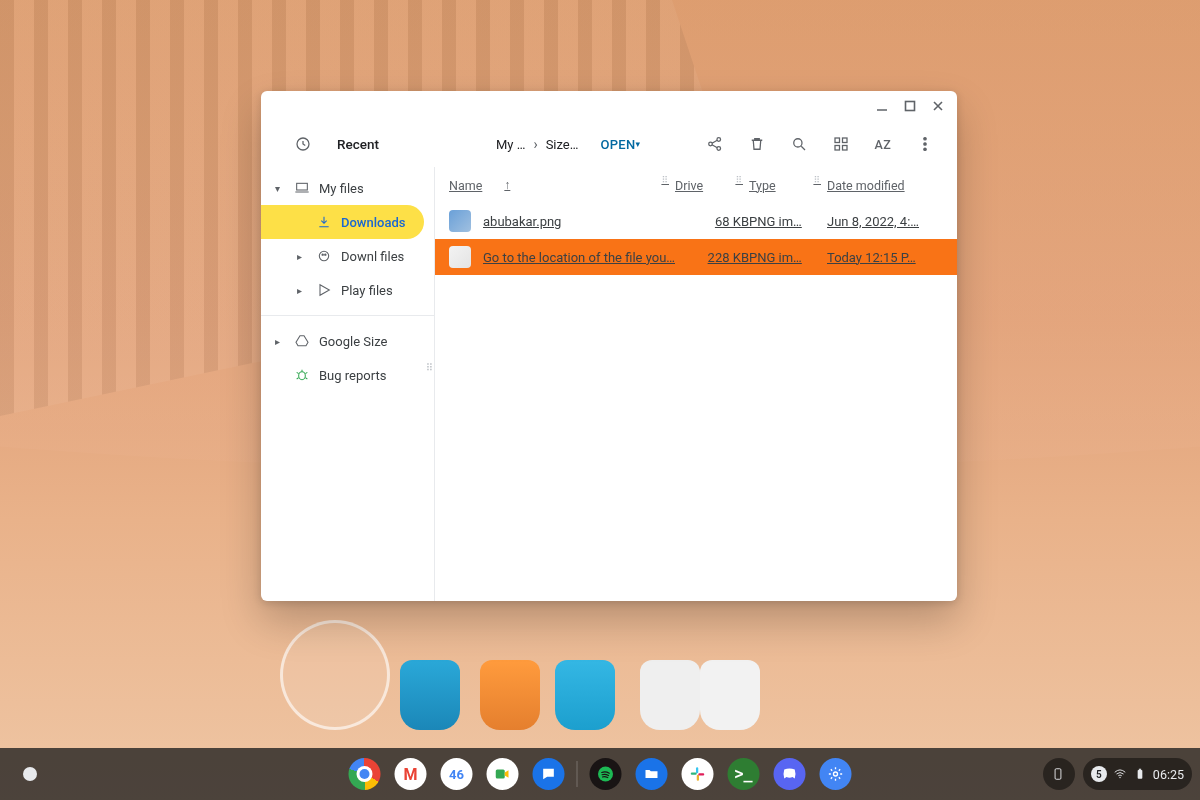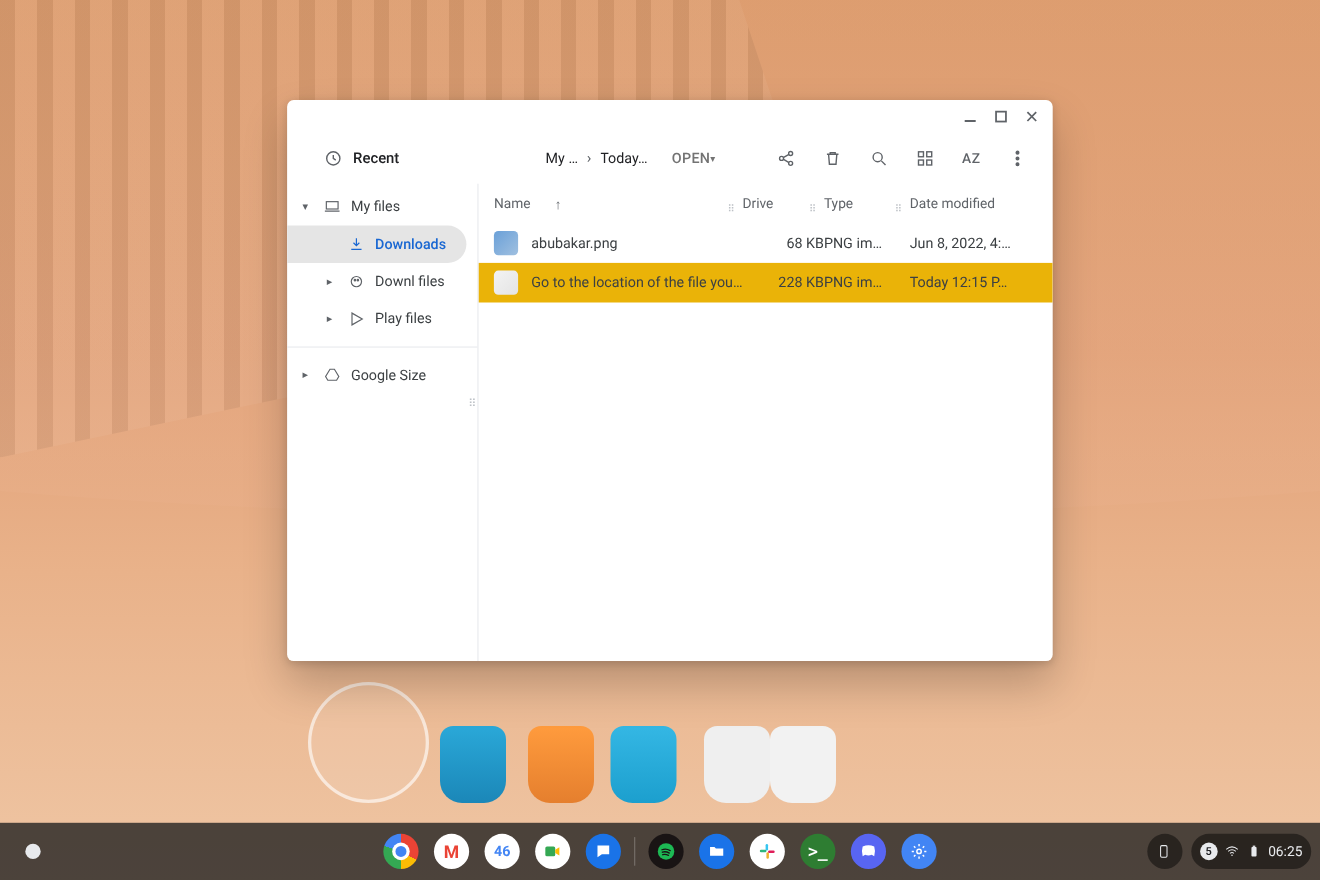--- a/index.html
+++ b/index.html
@@ -46,54 +46,54 @@
     box-shadow:0 20px 40px rgba(0,0,0,.22), 0 2px 8px rgba(0,0,0,.15);
     display:flex; flex-direction:column;
     overflow:hidden;
     color:#202124;
   }
   .titlebar{height:30px;display:flex;justify-content:flex-end;align-items:center;gap:14px;padding:0 12px;}
   .titlebar .win-btn{width:14px;height:14px;display:flex;align-items:center;justify-content:center;color:#5f6368;cursor:pointer;}
   .win-btn svg{width:12px;height:12px;stroke:#5f6368;stroke-width:1.6;fill:none;}
 
   .toolbar{height:46px;display:flex;align-items:center;padding:0 14px;gap:6px;}
-  .sidebar-head{width:215px;display:flex;align-items:center;padding-left:10px;font-size:13.5px;font-weight:500;color:#202124;}
+  .sidebar-head{width:215px;display:flex;align-items:center;gap:16px;padding-left:10px;font-size:13.5px;font-weight:500;color:#202124;}
   .tb-icon, .icon-btn{width:36px;height:36px;display:flex;align-items:center;justify-content:center;border-radius:50%;color:#5f6368;cursor:pointer;}
   .icon-btn svg, .tb-icon svg{width:18px;height:18px;stroke:#5f6368;stroke-width:1.7;fill:none;}
   .crumb{font-size:13px;color:#202124;white-space:nowrap;max-width:54px;overflow:hidden;text-overflow:ellipsis;}
   .crumb-sep{color:#5f6368;font-size:14px;margin:0 2px;}
-  .open-btn{font-size:13px;font-weight:500;letter-spacing:.3px;color:#737373;display:flex;align-items:center;gap:0;cursor:pointer;padding:0 6px;}
+  .open-btn{font-size:13px;font-weight:500;letter-spacing:.3px;color:#0369a1;display:flex;align-items:center;gap:0;cursor:pointer;padding:0 6px;}
   .tb-spacer{flex:1;}
   .tb-group{display:flex;align-items:center;gap:6px;}
   .az{font-size:12.5px;font-weight:500;color:#5f6368;letter-spacing:.5px;}
 
   .body{flex:1;display:flex;min-height:0;}
   .sidebar{width:230px;border-right:1px solid #e8eaed;padding-top:4px;position:relative;}
   .tree-item{display:flex;align-items:center;height:34px;font-size:13px;color:#3c4043;padding-left:14px;gap:8px;cursor:pointer;border-radius:0 17px 17px 0;margin-right:10px;}
   .tree-item .expander{width:10px;color:#5f6368;font-size:10px;}
   .tree-item .ti-icon{width:18px;display:flex;align-items:center;justify-content:center;}
   .tree-item .ti-icon svg{width:16px;height:16px;stroke:#5f6368;stroke-width:1.6;fill:none;}
   .tree-item.level1{padding-left:36px;}
-  .tree-item.selected{background:#e5e5e5;color:#1967d2;font-weight:500;}
+  .tree-item.selected{background:#fde047;color:#1967d2;font-weight:500;}
   .tree-item.selected .ti-icon svg{stroke:#1967d2;}
   .section-divider{height:1px;background:#e8eaed;margin:8px 0;}
   .drag-dots{position:absolute;right:0px;top:198px;color:#bdc1c6;font-size:10px;letter-spacing:1px;line-height:5px;}
 
   .filepane{flex:1;display:flex;flex-direction:column;}
   .list-header{display:flex;align-items:center;height:36px;font-size:12.5px;color:#5f6368;padding:0 14px;}
-  .col{display:flex;align-items:flex-end;gap:22px;}
+  .col{display:flex;align-items:flex-start;gap:22px;text-decoration:underline;}
   .col-name{flex:1;min-width:0;}
   .col-size{width:74px;justify-content:flex-end;}
   .col-type{width:78px;}
   .col-date{width:116px;}
   .grip{color:#bdc1c6;font-size:9px;letter-spacing:1px;line-height:4px;margin-left:auto;margin-right:6px;}
   .list-header .col-name .sort{font-size:12px;}
 
   .file-row{display:flex;align-items:center;height:36px;font-size:13px;color:#3c4043;padding:0 14px;cursor:pointer;}
-  .file-row.selected{background:#eab308;}
+  .file-row.selected{background:#f97316;}
   .file-row .thumb{width:22px;height:22px;border-radius:4px;margin-right:12px;flex-shrink:0;}
   .file-row .col-name{overflow:hidden;text-overflow:ellipsis;white-space:nowrap;}
   .thumb.t1{background:linear-gradient(135deg,#6aa0d8,#a0c0e0);}
   .thumb.t2{background:linear-gradient(135deg,#f3f3f3,#e4e4e4);}
 
   
   .shelf{position:absolute;left:0;right:0;bottom:0;height:52px;
          background:rgba(30,30,30,.78);
          display:flex;align-items:center;padding:0 10px;}
   .launcher{width:40px;height:40px;border-radius:50%;display:flex;align-items:center;justify-content:center;cursor:pointer;}
@@ -160,21 +160,21 @@
         <svg viewBox="0 0 24 24">
             <circle cx="12" cy="12" r="8"></circle>
             <path d="M12 8 v4 l3 2"></path>
           </svg>
       </span>
       <span>Recent</span>
     </div>
 
     <span class="crumb">My …</span>
     <span class="crumb-sep">›</span>
-    <span class="crumb">Today…</span>
+    <span class="crumb">Size…</span>
 
     <div class="open-btn" style="margin-left:10px;">
       <span>OPEN</span>
       <span style="font-size:9px;">▾</span>
     </div>
 
     <div class="tb-spacer"></div>
 
     <div class="tb-group">
       <div class="icon-btn">
@@ -262,20 +262,30 @@
       <div class="section-divider"></div>
 
       <div class="tree-item">
         <span class="expander">▸</span>
         <span class="ti-icon">
             <svg viewBox="0 0 24 24">
               <path d="M9 4 h6 l6 10 -3 5 H6 l-3-5 z"></path>
             </svg>
           </span>
         <span>Google Size</span>
+      </div>
+      <div class="tree-item">
+        <span class="expander"></span>
+        <span class="ti-icon">
+            <svg viewBox="0 0 24 24" style="stroke:#34a853">
+              <ellipse cx="12" cy="13" rx="5" ry="6"></ellipse>
+              <path d="M12 7 v-3 M7 10 l-3-2 M17 10 l3-2 M7 16 l-3 2 M17 16 l3 2"></path>
+            </svg>
+          </span>
+        <span>Bug reports</span>
       </div>
 
       <div class="drag-dots">⠿</div>
     </div>
 
     <div class="filepane">
       <div class="list-header">
         <div class="col col-name">
           <span>Name</span>
           <span class="sort">↑</span>

